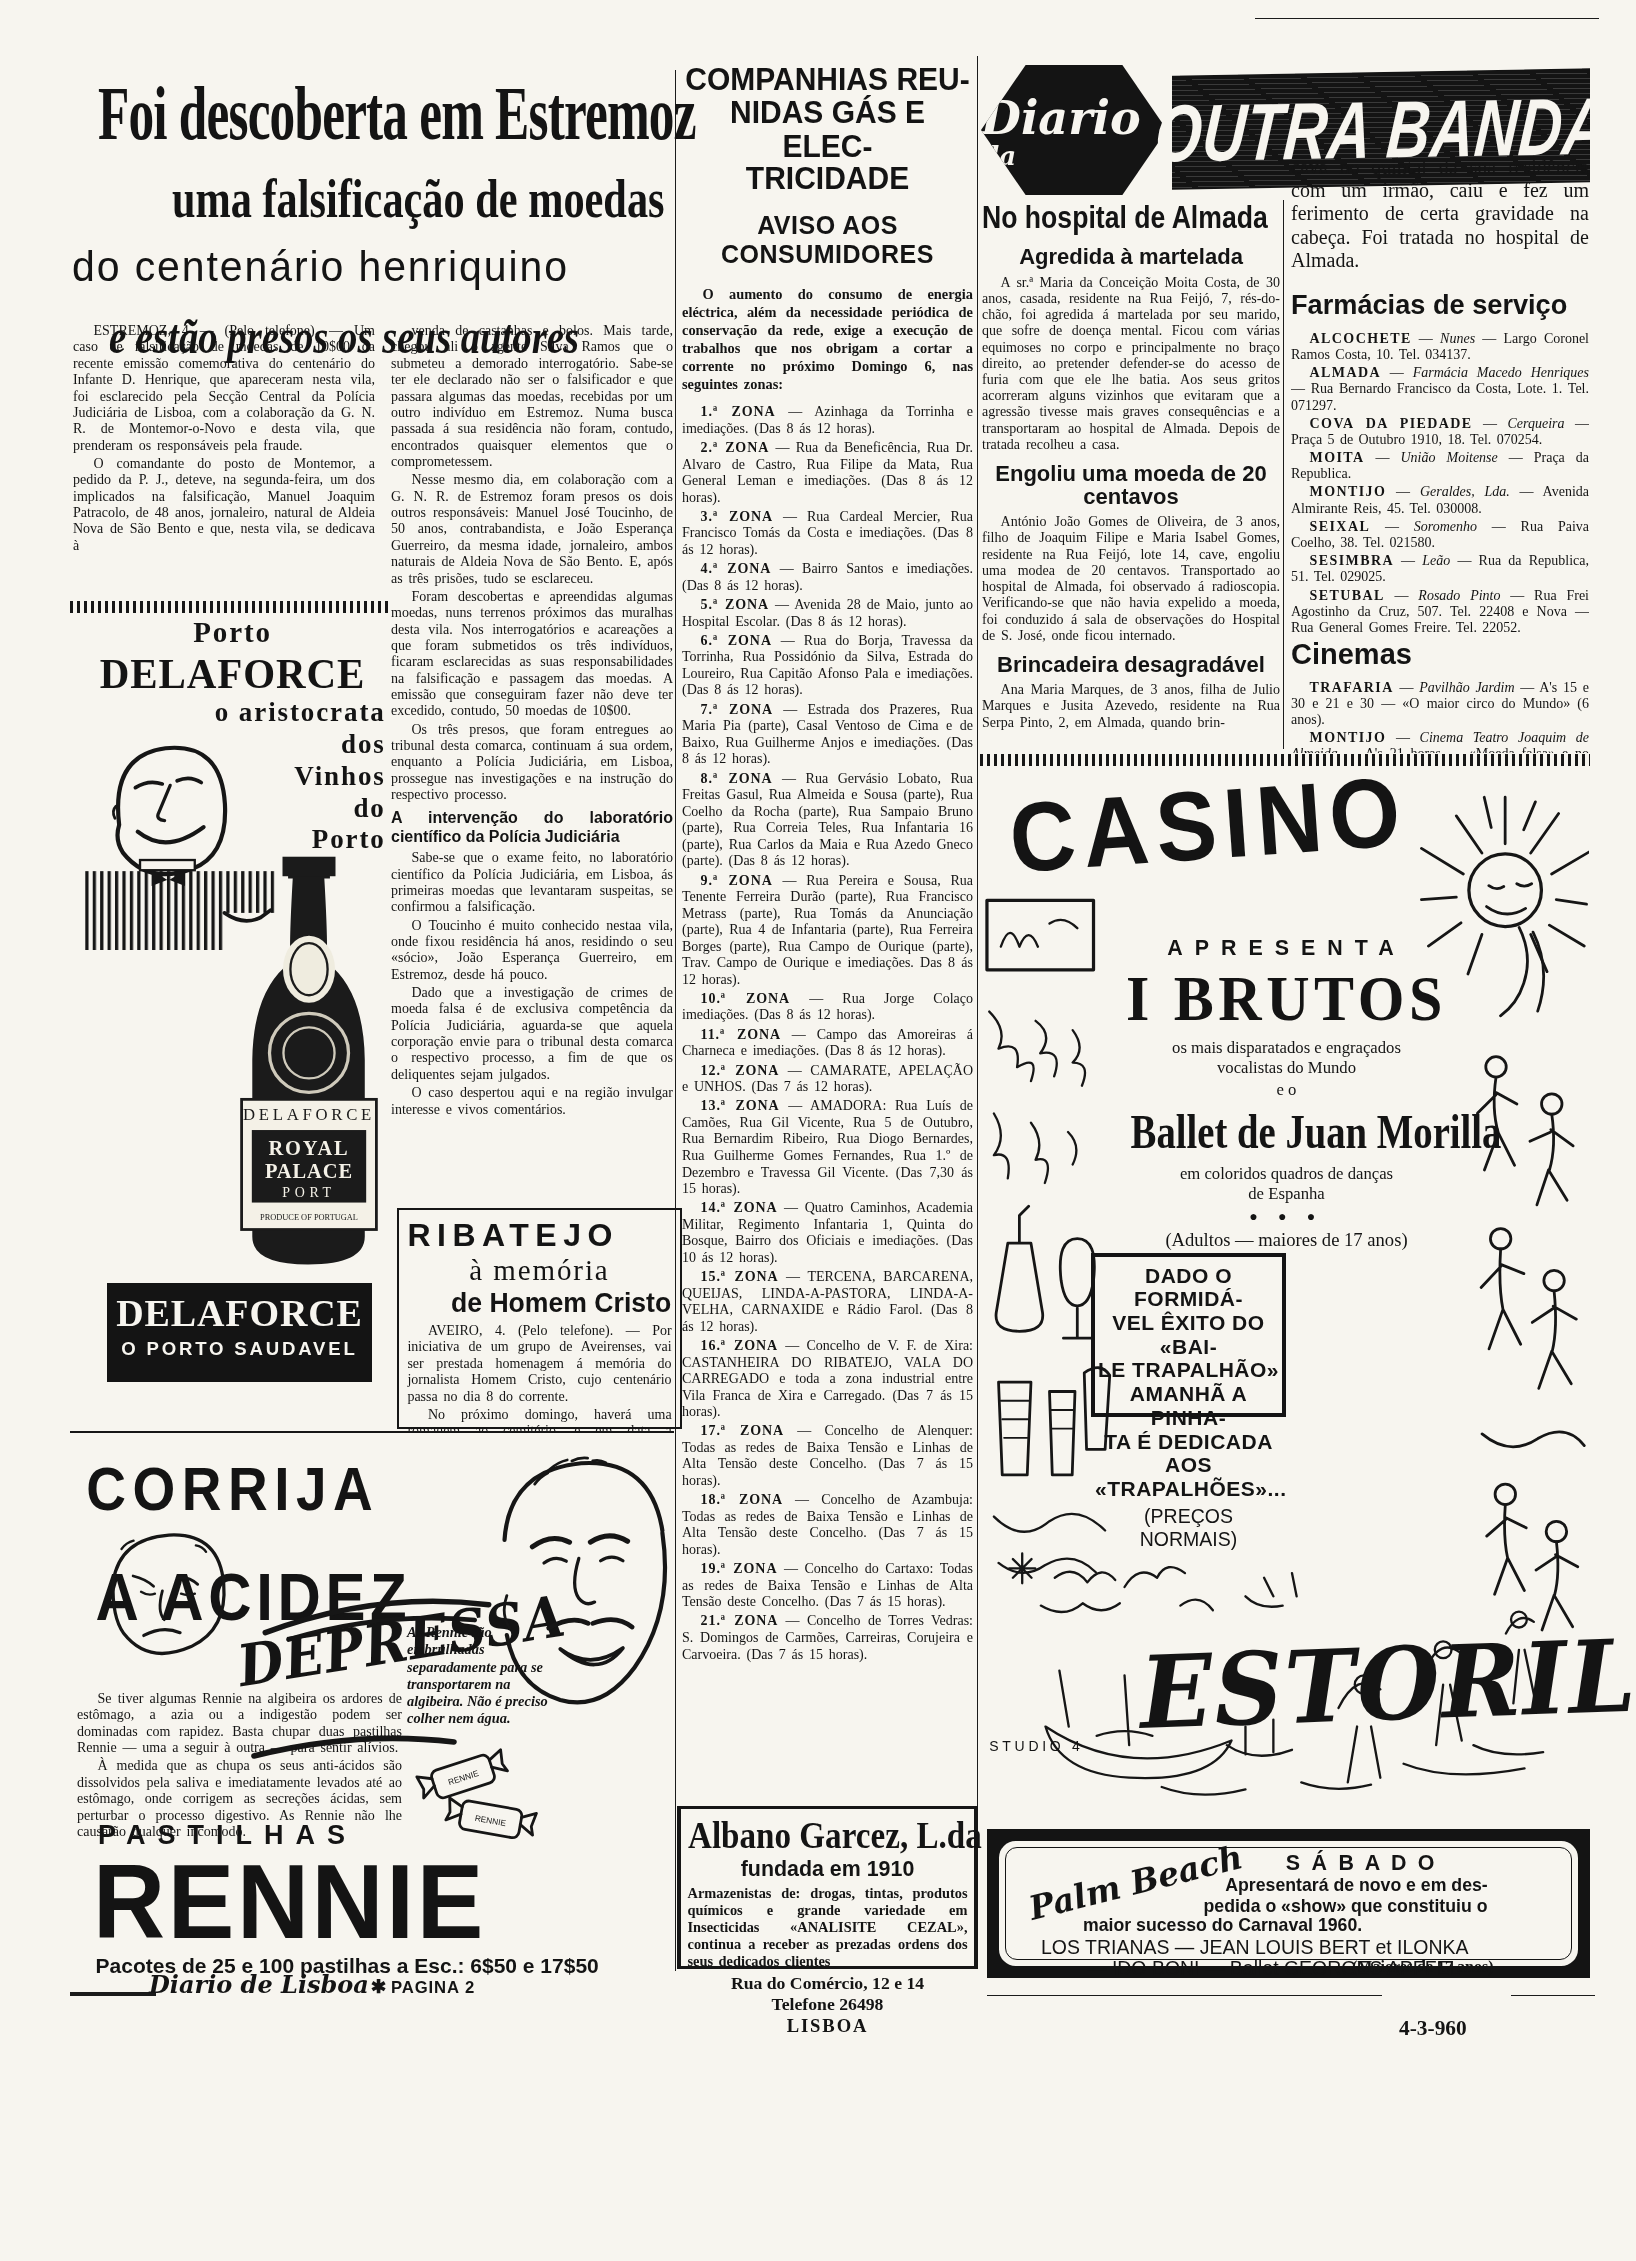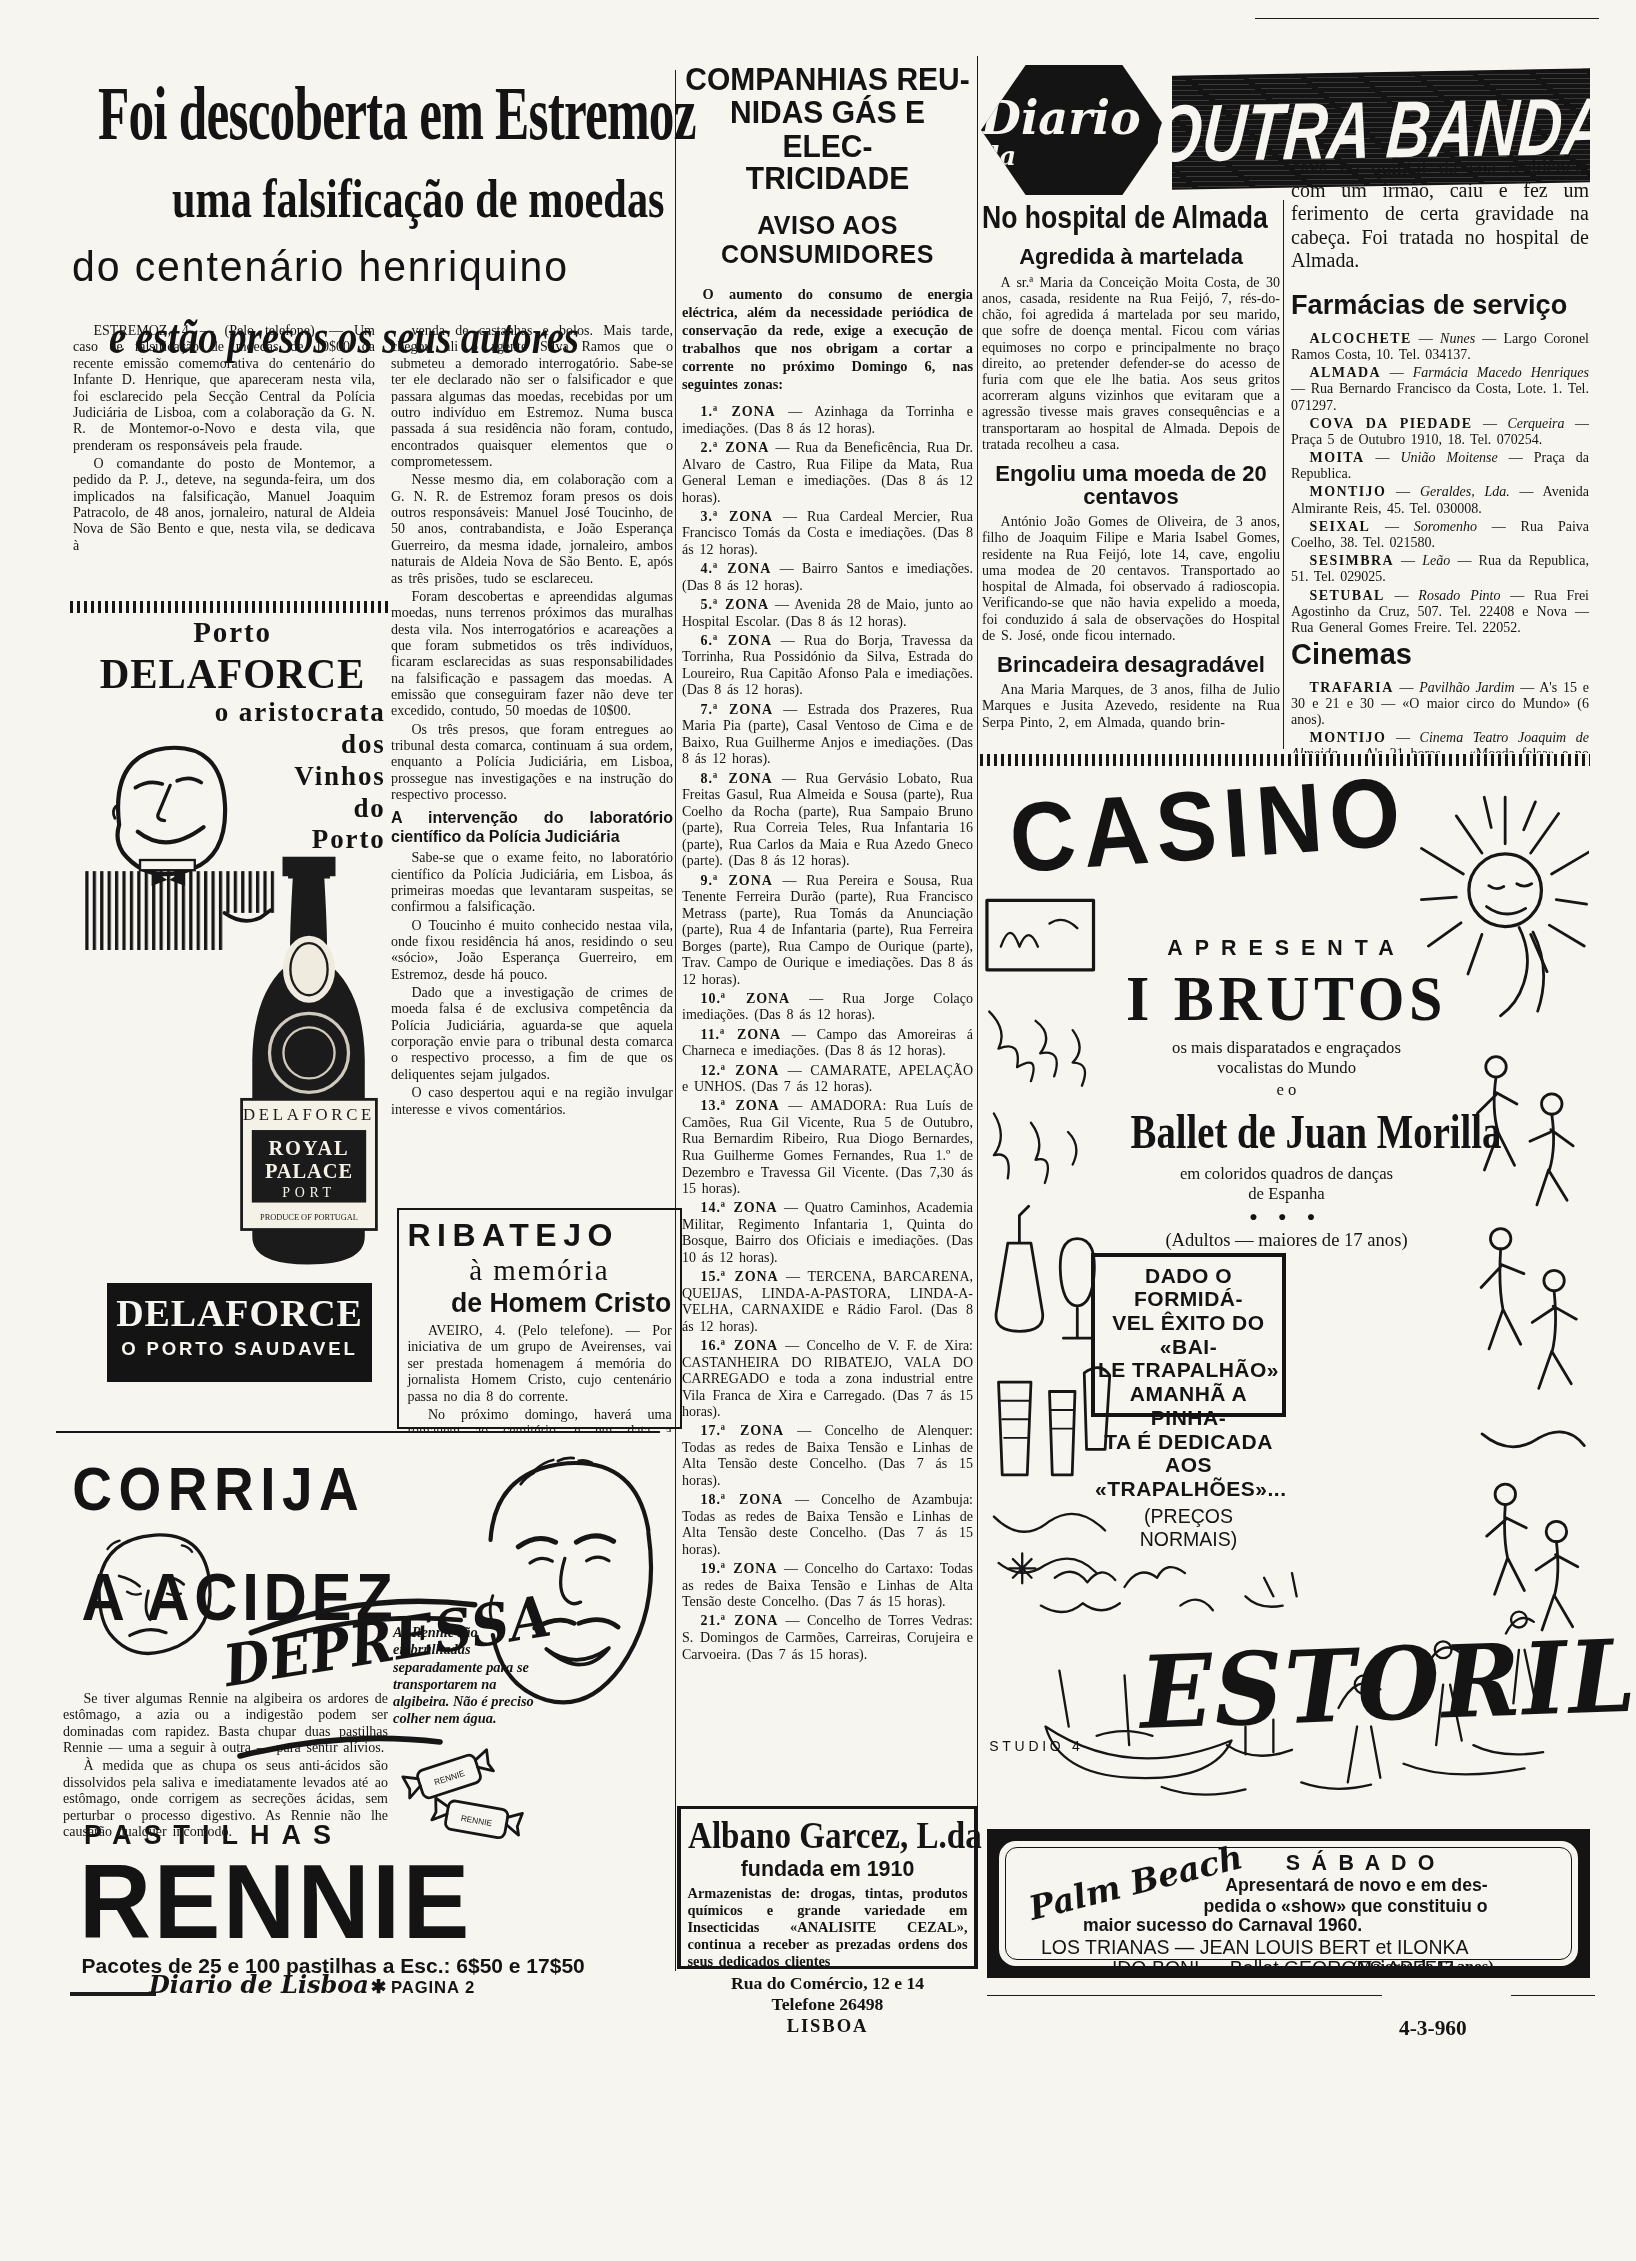--- a/index.html
+++ b/index.html
@@ -135,21 +135,21 @@
     <div class="sans" style="font-weight:bold;font-size:32px;letter-spacing:6.5px;text-align:left;">RIBATEJO</div>
     <div style="font-size:29px;text-align:center;letter-spacing:1.9px;">à memória</div>
     <div class="sans" style="font-weight:bold;font-size:28px;text-align:right;transform:scaleX(.95);transform-origin:right;">de Homem Cristo</div>
     <div class="bodytext ovh" style="margin-top:4.6px;height:109px;">
 
     <p>AVEIRO, 4. (Pelo telefone). — Por iniciativa de um grupo de Aveirenses, vai ser prestada homenagem á memória do jornalista Homem Cristo, cujo centenário passa no dia 8 do corrente.</p>
         <p>No próximo domingo, haverá uma romagem ao cemitério, e em data a designar, haverá uma sessão solene.</p>
       </div>
   </div>
 
-  <div class="abs" style="left:56px;top:1431px;width:604px;height:572px;border-top:2.8px solid #161616;">
+  <div class="abs" style="left:70px;top:1431px;width:604px;height:572px;border-top:2.8px solid #161616;">
     <div class="sans abs nowrap" style="left:16.3px;top:21px;font-weight:bold;font-size:55px;letter-spacing:6.5px;transform:scaleY(1.1);transform-origin:left top;">CORRIJA</div>
     <div class="sans abs nowrap" style="left:25.6px;top:126px;font-weight:bold;font-size:60px;letter-spacing:4.6px;transform:scaleY(1.1);transform-origin:left top;">A ACIDEZ</div>
 
     <svg class="abs" style="left:18.6px;top:88px;" width="144" height="149" viewBox="0 0 310 320">
       <path class="sk" stroke-width="7" d="M52,130 q14,-92 120,-100 q108,-6 118,105 q8,98 -70,135 q-92,40 -145,-28 q-26,-36 -23,-112"></path>
       <path class="sk" stroke-width="6" d="M95,118 q26,6 44,22"></path>
       <path class="sk" stroke-width="6" d="M190,122 q24,-4 44,14"></path>
       <path class="sk" stroke-width="5" d="M112,152 q16,10 30,4"></path>
       <path class="sk" stroke-width="5" d="M198,156 q16,6 30,0"></path>
       <path class="sk" stroke-width="6" d="M158,150 q-12,44 4,62"></path>

